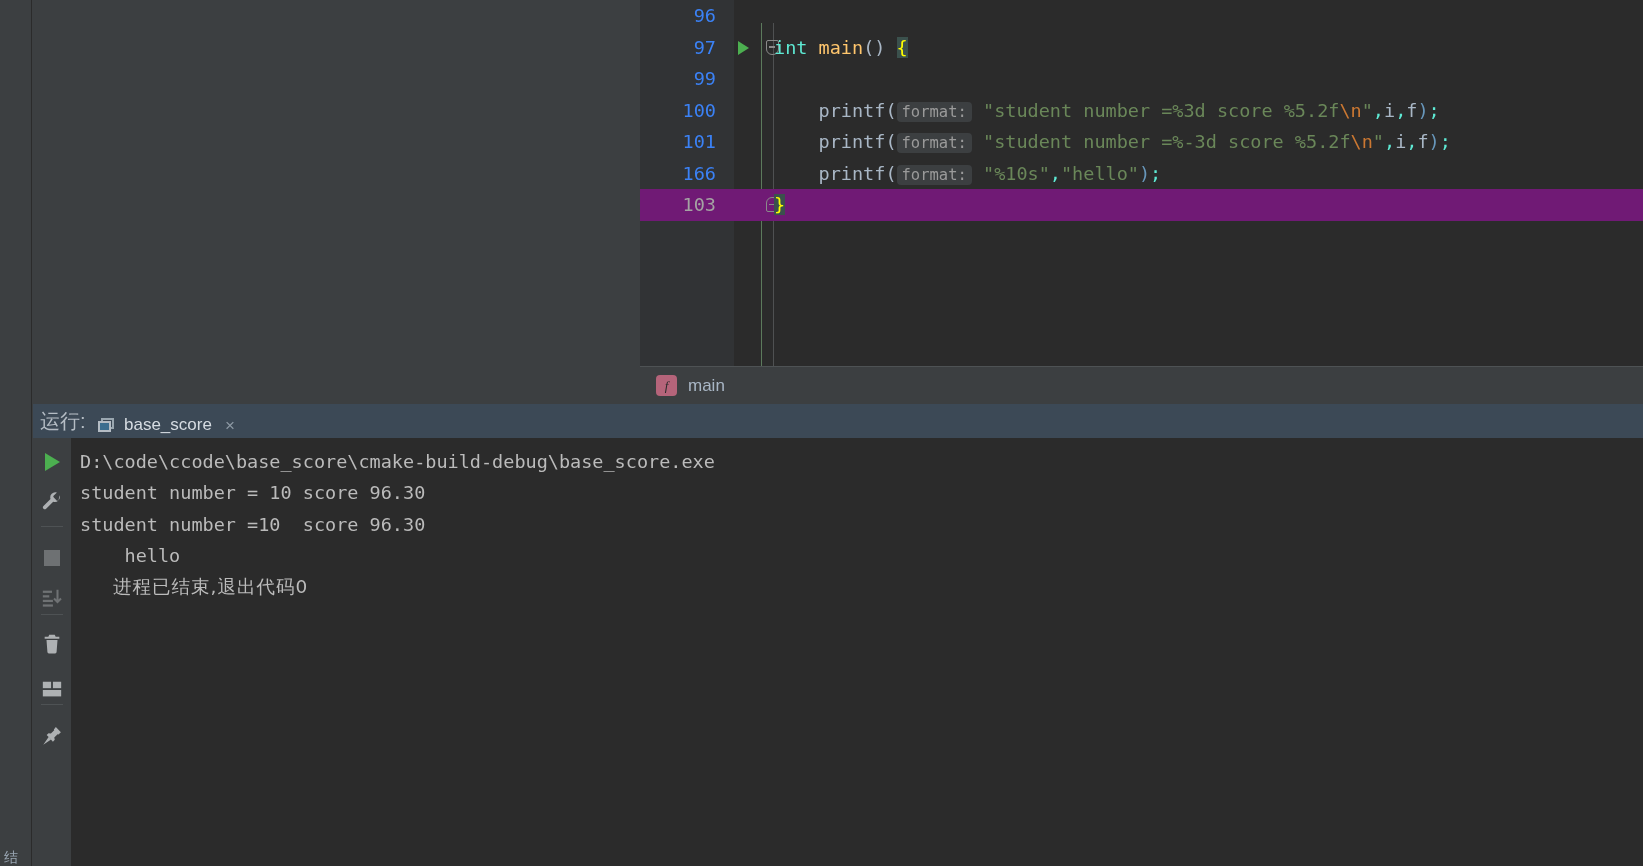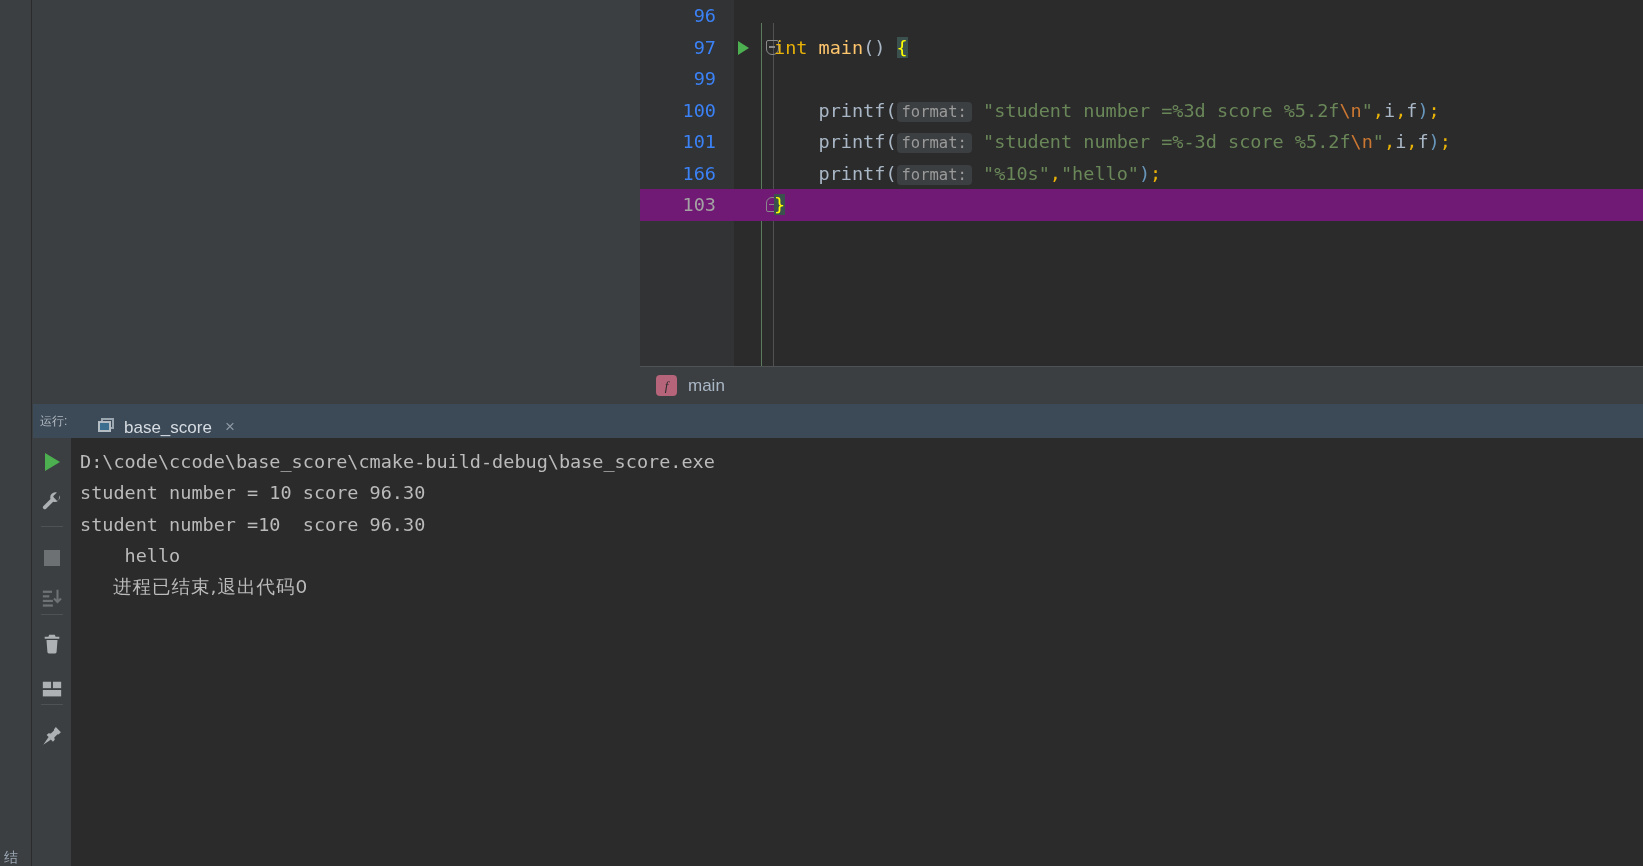--- a/index.html
+++ b/index.html
@@ -139,21 +139,21 @@
   .fold.close { top: 8px; border-radius: 6px 6px 2px 2px; }
   .fold::after {
     content: "";
     position: absolute;
     left: 2px; top: 5.5px;
     width: 6px; height: 1.5px;
     background: #8a8a8a;
   }
 
   
-  .kw      { color: #eab308; }
+  .kw      { color: #5eead4; }
   .fn      { color: #ffc66d; }
   .plain   { color: #a9b7c6; }
   .num     { color: #6897bb; }
   .str     { color: #6a8759; }
   .esc     { color: #cc7832; }
   .brace-hl{ color: #ffff00; background: #3b514d; }
   .ident   { color: #a9b7c6; }
   .hintbox {
     color: #9a9a9a;
     background: #3c3f41;
@@ -204,29 +204,29 @@
     left: 0; top: 0;
     width: 1610px; height: 34px;
     background: #3c4956;
   }
   .run-title {
     position: absolute;
     left: 7px; top: 0;
     height: 34px;
     line-height: 34px;
     color: #b4bcc4;
-    font-size: 12px;
+    font-size: 20px;
   }
   .run-tab {
     position: absolute;
     left: 55px; top: 0;
     height: 34px;
     display: flex;
-    align-items: flex-start;
-    padding: 14px 10px;
+    align-items: center;
+    padding: 4px 10px;
   }
   .run-tab .tab-underline {
     position: absolute;
     left: 0; bottom: 0;
     width: 100%; height: 3px;
     background: #4a88c7;
   }
   .tab-icon {
     width: 17px; height: 15px;
     position: relative;

